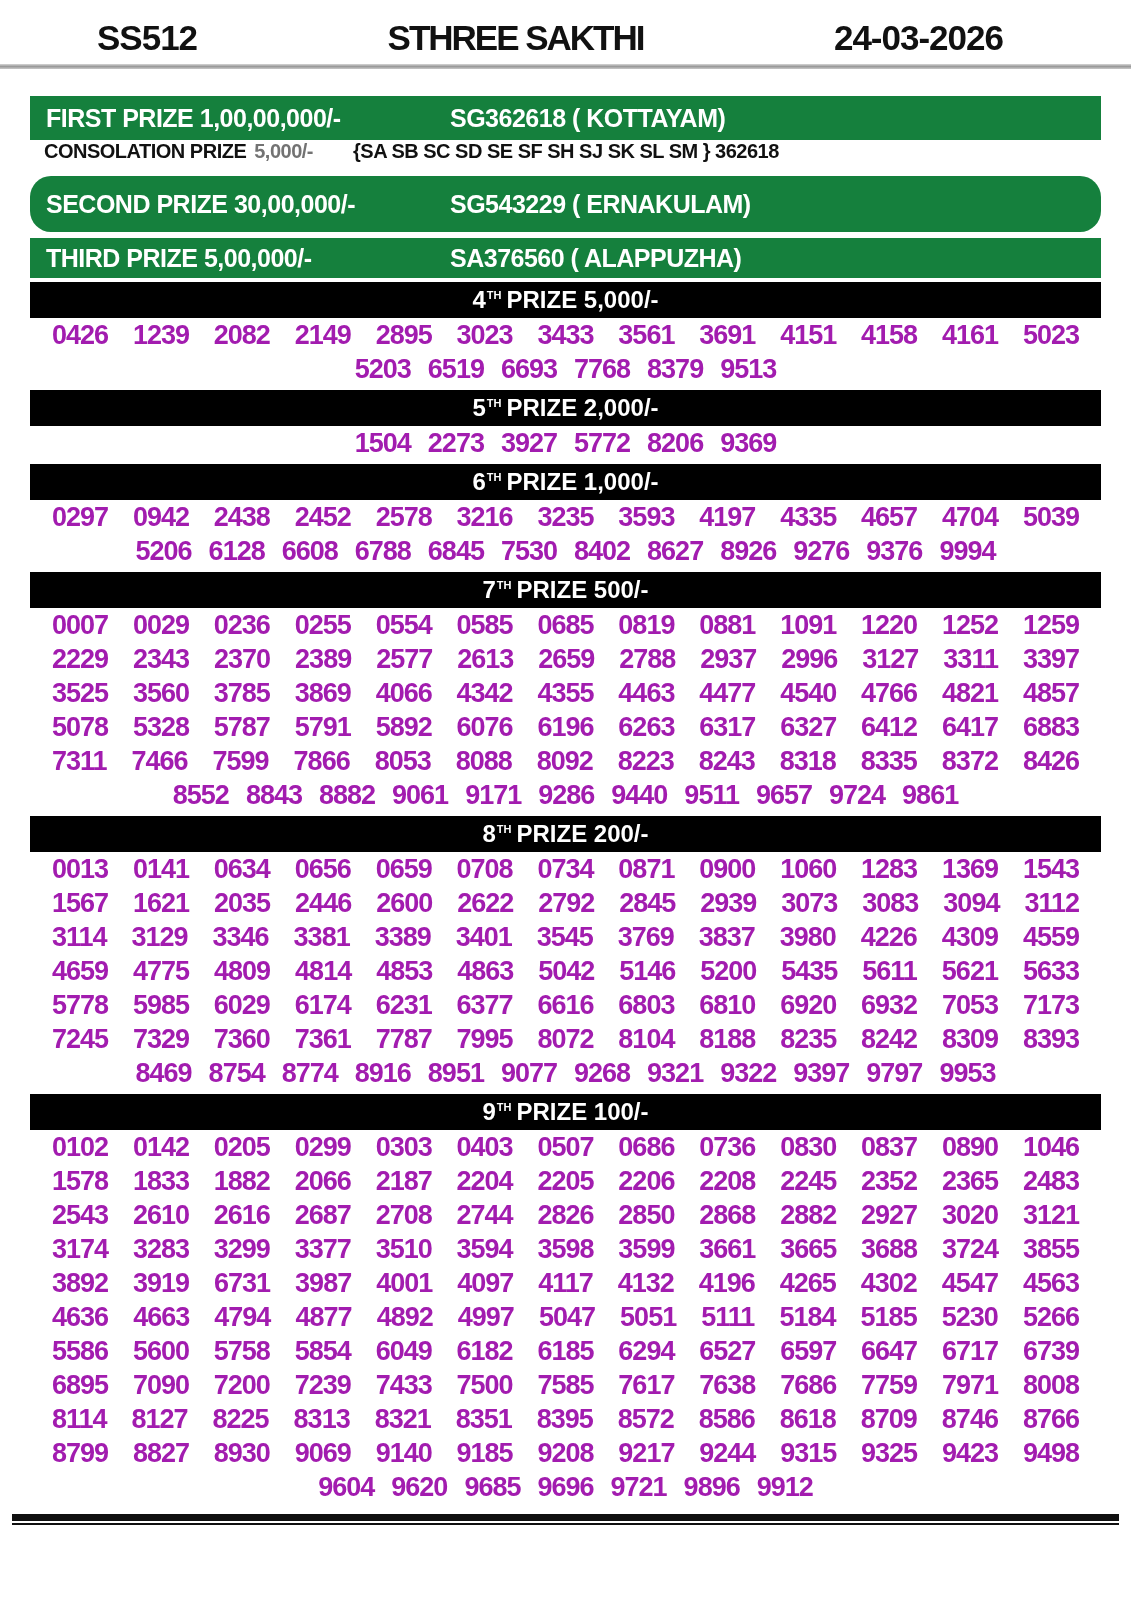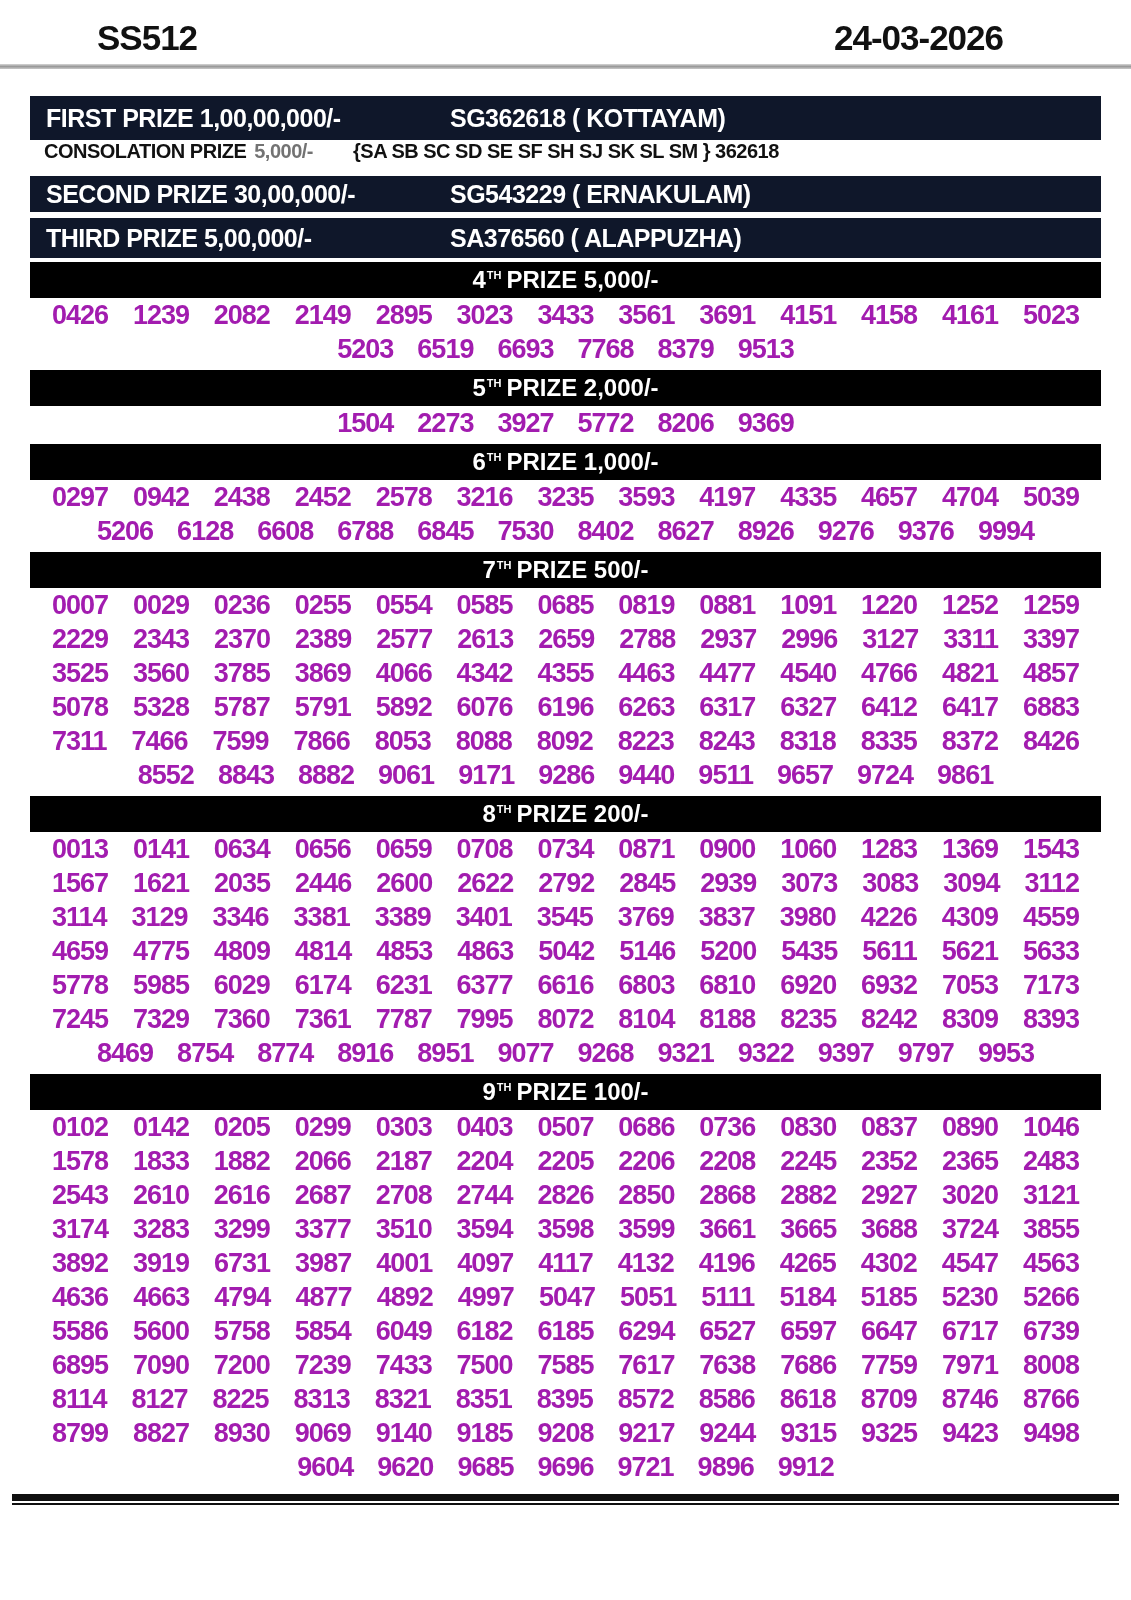--- a/index.html
+++ b/index.html
@@ -14,26 +14,26 @@
     padding:14px 0 6px 0;height:44px;
   }
   .hdr .cell{font-weight:bold;font-size:35px;color:#111;letter-spacing:-1px;white-space:nowrap;}
   .hdr .left{margin-left:97px;}
   .hdr .mid{letter-spacing:-2px;}
   .hdr .right{margin-right:128px;}
   .hdr-rule{height:5px;width:1131px;background:linear-gradient(#d6d6d6,#9a9a9a,#c9c9c9);}
   .hdr-gap{height:27px;}
   
   .bar{
-    background:#0f172a;color:#fff;margin:0 30px 0 30px;height:44px;
+    background:#15803d;color:#fff;margin:0 30px 0 30px;height:44px;
     display:flex;align-items:center;font-weight:bold;font-size:25px;letter-spacing:-0.5px;
   }
   .bar .lbl{padding-left:16px;width:404px;white-space:nowrap;}
   .bar .win{white-space:nowrap;}
-  .bar.second{height:36px;margin-top:5px;}
+  .bar.second{height:56px;margin-top:5px;border-radius:21px;}
   .bar.third{height:40px;margin-top:6px;}
   
   .consol{
     margin:0 30px;height:31px;display:flex;
     font-weight:bold;font-size:20px;color:#111;letter-spacing:-0.5px;white-space:nowrap;
   }
   .consol .c-lbl{padding-left:14px;}
   .consol .c-amt{color:#737373;margin-left:8px;}
   .consol .c-ser{margin-left:40px;}
   
@@ -42,34 +42,35 @@
     display:flex;align-items:center;justify-content:center;
     font-weight:bold;font-size:24px;letter-spacing:0;
   }
   .sec-hdr sup{font-size:11px;margin:0 5px 10px 1px;font-weight:bold;}
   
   .num-row{
     display:flex;align-items:center;height:34px;
     font-weight:bold;font-size:27px;color:#a21caf;letter-spacing:-1px;
   }
   .num-row.spread{justify-content:space-between;padding:0 52px;}
-  .num-row.centered{justify-content:center;gap:24px;}
+  .num-row.centered{justify-content:center;gap:17px;}
   .num-row span{white-space:nowrap;}
   
   .foot-rule{
     margin:10px 12px 0 12px;height:3px;background:#101010;
     border-top:4px solid #101010;border-bottom:2px solid #ffffff;
     box-shadow:0 2px 0 #101010;
   }
 </style>
 <title>STHREE SAKTHI SS512</title></head>
 <body>
 
 <div class="hdr">
   <span class="cell left">SS512</span>
+  <span class="cell mid">STHREE SAKTHI</span>
   <span class="cell right">24-03-2026</span>
 </div>
 <div class="hdr-rule"></div>
 <div class="hdr-gap"></div>
 
 <div class="bar first">
   <span class="lbl">FIRST PRIZE 1,00,00,000/-</span>
   <span class="win">SG362618 ( KOTTAYAM)</span>
 </div>
 

